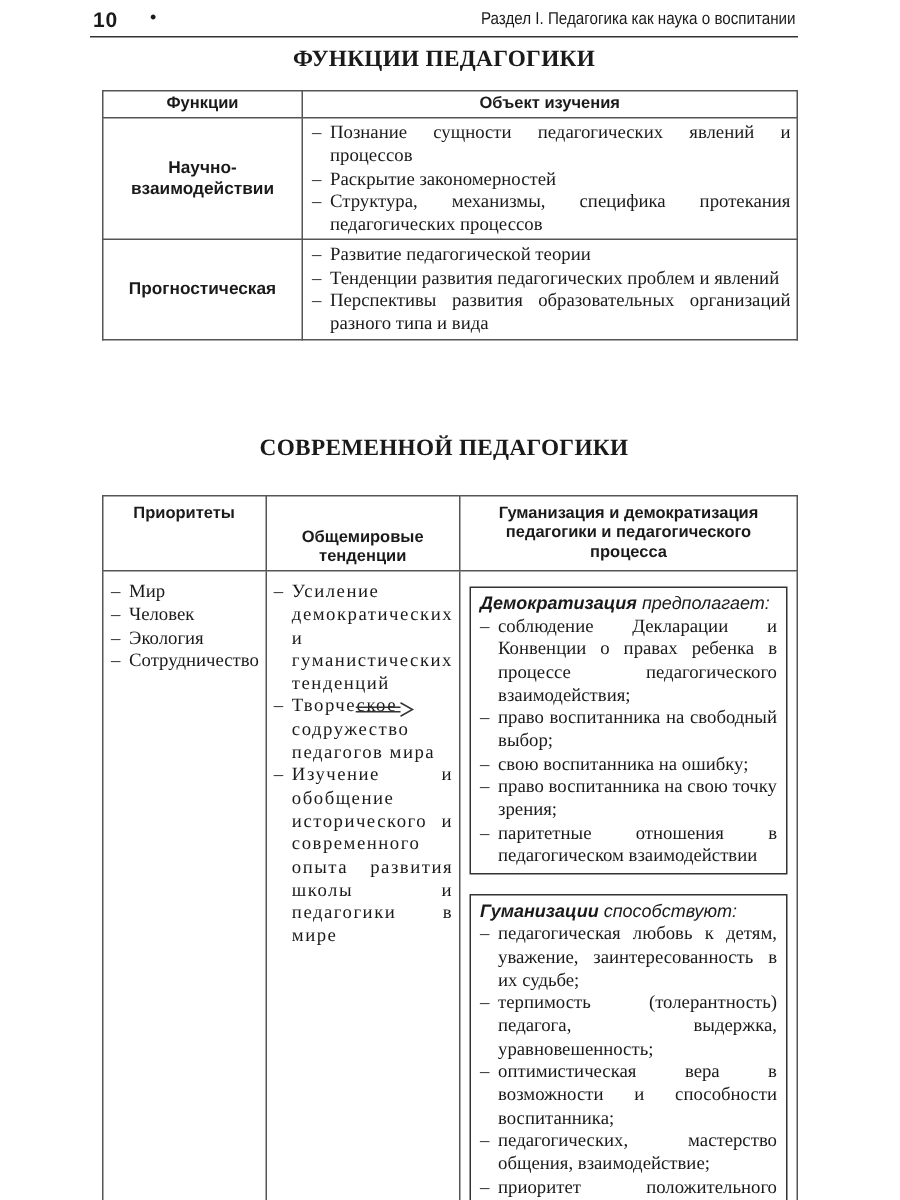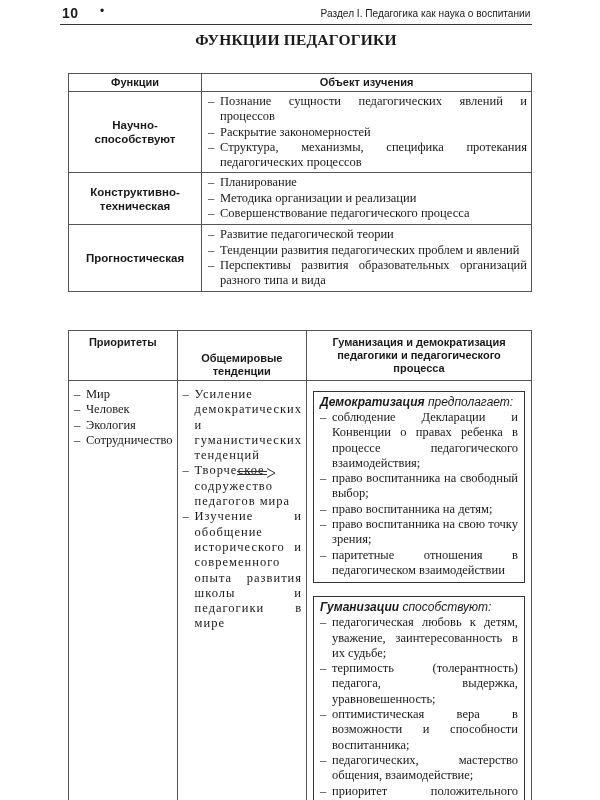--- a/index.html
+++ b/index.html
@@ -15,21 +15,21 @@
 
   table { border-collapse: collapse; position: absolute; left: 8px; }
   td, th { border: 1px solid #555; vertical-align: top; }
   .hdr { font-family: "Liberation Sans", sans-serif; font-weight: bold; font-size: 11px; text-align: center; line-height: 13px; padding: 2px 4px; }
   .fn-name { font-family: "Liberation Sans", sans-serif; font-weight: bold; font-size: 11.5px; text-align: center; vertical-align: middle; line-height: 14px; padding: 2px 4px; }
   .serif { font-family: "Liberation Serif", serif; font-size: 12.5px; line-height: 15.3px; }
   ul.dash { list-style: none; margin: 0; padding: 0; }
   ul.dash li { position: relative; padding-left: 12px; text-align: justify; }
   ul.dash li::before { content: "–"; position: absolute; left: 0; top: 0; }
 
-  #t1 { width: 464px; top: 73px; }
+  #t1 { width: 464px; top: 60px; }
   #t1 .c1 { width: 124px; }
   #t1 .obj { padding: 2px 4px 2px 6px; }
 
   #t2 { width: 464px; top: 330px; }
   #t2 .p1 { width: 90px; }
   #t2 .p2 { width: 88px; }
   .col-list { padding: 6px 4px 4px 5px; }
   .trend-list li { text-align: justify; }
   .spread-sm { letter-spacing: 1px; }
 
@@ -57,54 +57,44 @@
   <table id="t1">
     <thead>
       <tr>
         <th class="hdr c1">Функции</th>
         <th class="hdr">Объект изучения</th>
       </tr>
     </thead>
     <tbody>
       <tr style="height:80px;">
         <td class="fn-name" style="white-space:pre-line;">Научно-
-способствуют</td>
+взаимодействии</td>
         <td class="obj serif">
           <ul class="dash">
             <li>Познание сущности педагогических явлений и процессов</li>
             <li>Раскрытие закономерностей</li>
             <li>Структура, механизмы, специфика протекания педагогических процессов</li>
-          </ul>
-        </td>
-      </tr>
-      <tr style="height:52px;">
-        <td class="fn-name" style="white-space:pre-line;">Конструктивно-
-техническая</td>
-        <td class="obj serif">
-          <ul class="dash">
-            <li>Планирование</li>
-            <li>Методика организации и реализации</li>
-            <li>Совершенствование педагогического процесса</li>
           </ul>
         </td>
       </tr>
       <tr style="height:66px;">
         <td class="fn-name">Прогностическая</td>
         <td class="obj serif">
           <ul class="dash">
             <li>Развитие педагогической теории</li>
             <li>Тенденции развития педагогических проблем и явлений</li>
             <li>Перспективы развития образовательных организаций разного типа и вида</li>
           </ul>
         </td>
       </tr>
     </tbody>
   </table>
 
   <div class="h-title" style="top:290px;">
+    <div>СОВРЕМЕННОЙ ПЕДАГОГИКИ</div>
   </div>
 
   <table id="t2">
     <thead>
       <tr style="height:46px;margin-left:31px;">
         <th class="hdr p1" style="vertical-align:top;padding-top:5px;">Приоритеты</th>
         <th class="hdr p2" style="vertical-align:top;padding-top:21px;">Общемировые тенденции</th>
         <th class="hdr" style="vertical-align:top;padding-top:5px;">Гуманизация и демократизация педагогики и педагогического процесса</th>
       </tr>
     </thead>
@@ -124,21 +114,21 @@
             <li class="spread-sm">Творческое содружество педагогов мира</li>
             <li class="spread-sm">Изучение и обобщение исторического и современного опыта развития школы и педагогики в мире</li>
           </ul>
         </td>
         <td class="right-cell">
           <div class="box">
             <div class="box-title"><b>Демократизация</b><span> предполагает:</span></div>
             <ul class="dash serif">
               <li>соблюдение Декларации и Конвенции о правах ребенка в процессе педагогического взаимодействия;</li>
               <li>право воспитанника на свободный выбор;</li>
-              <li>право воспитанника на детям;</li>
+              <li>свою воспитанника на ошибку;</li>
               <li>право воспитанника на свою точку зрения;</li>
               <li>паритетные отношения в педагогическом взаимодействии</li>
             </ul>
           </div>
           <div class="box">
             <div class="box-title"><b>Гуманизации</b><span> способствуют:</span></div>
             <ul class="dash serif">
               <li>педагогическая любовь к детям, уважение, заинтересованность в их судьбе;</li>
               <li>терпимость (толерантность) педагога, выдержка, уравновешенность;</li>
               <li>оптимистическая вера в возможности и способности воспитанника;</li>

